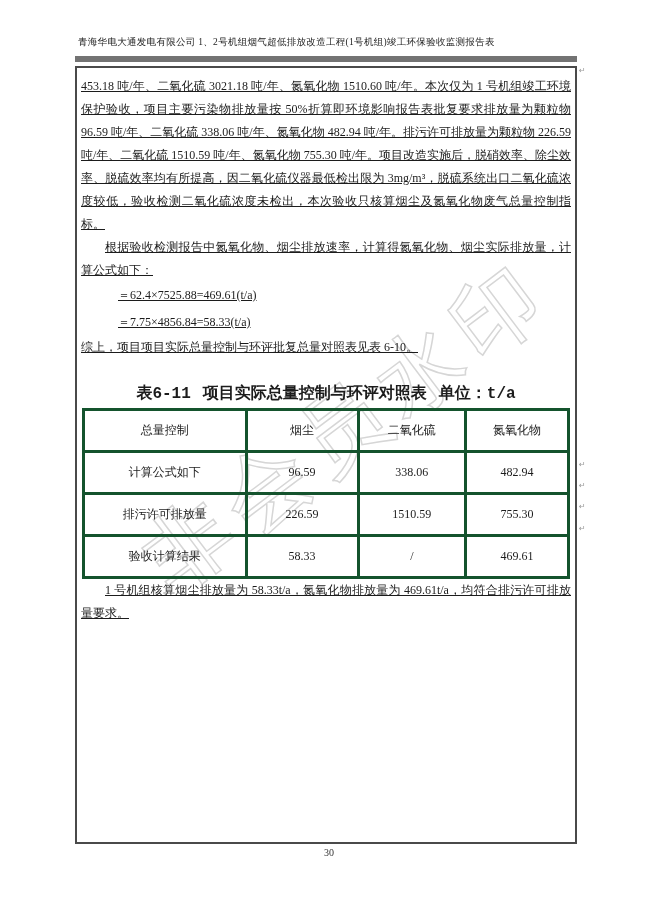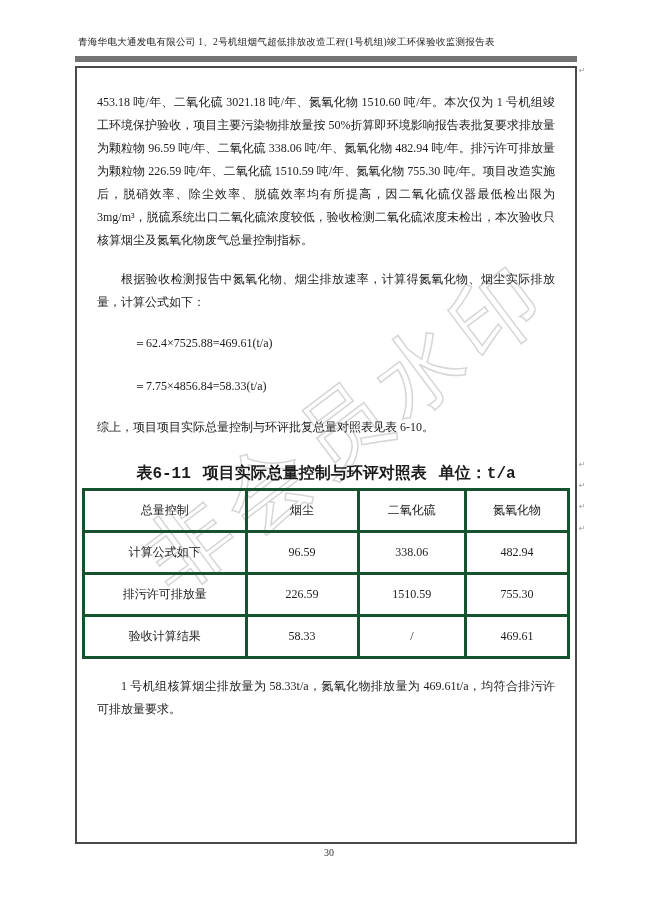--- a/index.html
+++ b/index.html
@@ -23,21 +23,21 @@
   .content-box{
     position:absolute;left:75px;top:66px;width:502px;height:778px;
     border:2px solid #4a4a4a;
     box-sizing:border-box;
   }
   .content-inner{
     position:relative;z-index:1;
     padding:7px 4px 0 4px;
     font-size:12px;line-height:23px;
   }
-  .content-inner p{margin:16px;}
+  .content-inner p{margin:0;text-decoration:underline;}
   .justify{text-align:justify;}
   .indent{text-indent:2em;}
   .formula-block p{line-height:27px;}
   .f-main{padding-left:42px;}
   .f-eq{padding-left:37px;}
   .tbl-title{
     text-align:center;font-weight:bold;
     margin:24px 0 2px 0;font-size:16px;
     font-family:Liberation Mono, monospace;
   }

